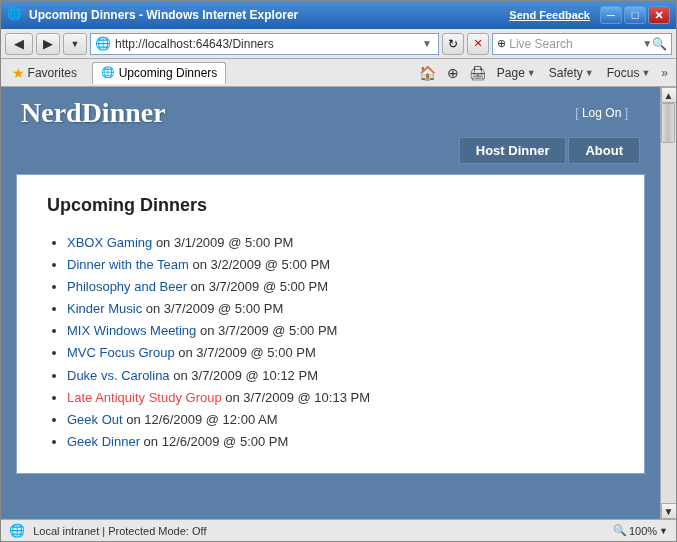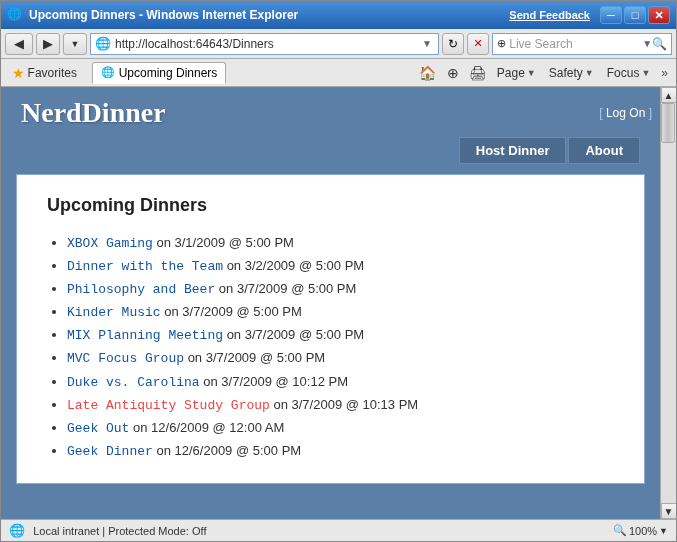--- a/index.html
+++ b/index.html
@@ -175,21 +175,21 @@
     .status-right { margin-left: auto; display: flex; align-items: center; gap: 6px; }
     .zoom-btn { display: flex; align-items: center; gap: 2px; cursor: pointer; }
 
     
     .nd-page {
       background: #5b7fa6;
       min-height: 100%;
     }
     .nd-header {
       background: #5b7fa6;
-      padding: 10px 8px 0 20px;
+      padding: 10px 32px 0 20px;
       display: flex;
       align-items: center;
       justify-content: space-between;
     }
     .nd-title {
       color: white;
       font-size: 28px;
       font-weight: bold;
       font-family: Georgia, serif;
       text-shadow: 1px 1px 2px rgba(0,0,0,0.3);
@@ -230,21 +230,21 @@
       font-weight: bold;
       color: #222;
       margin-bottom: 16px;
     }
     .nd-list {
       list-style: disc;
       padding-left: 20px;
       line-height: 1.7;
     }
     .nd-list li { font-size: 13px; color: #333; }
-    .nd-list a { color: #1555a0; text-decoration: none; font-family: Liberation Mono, monospace; }
+    .nd-list a { color: #1555a0; text-decoration: none; }
     .nd-list .dinner-info { color: #333; }
   </style>
 </head>
 <body>
 
 <div class="window">
 
   <div class="title-bar">
     <span class="title-bar-icon">🌐</span>
     <span class="title-bar-text">Upcoming Dinners - Windows Internet Explorer</span>
@@ -325,21 +325,21 @@
         </div>
 
         <div class="nd-content-wrapper">
           <div class="nd-content">
             <div class="nd-section-title">Upcoming Dinners</div>
             <ul class="nd-list" id="dinners-list">
             <li><a href="#" style="color: rgb(21, 85, 160);">XBOX Gaming</a><span class="dinner-info"> on 3/1/2009 @ 5:00 PM</span></li>
                 <li><a href="#" style="color: rgb(21, 85, 160);">Dinner with the Team</a><span class="dinner-info"> on 3/2/2009 @ 5:00 PM</span></li>
                 <li><a href="#" style="color: rgb(21, 85, 160);">Philosophy and Beer</a><span class="dinner-info"> on 3/7/2009 @ 5:00 PM</span></li>
                 <li><a href="#" style="color: rgb(21, 85, 160);">Kinder Music</a><span class="dinner-info"> on 3/7/2009 @ 5:00 PM</span></li>
-                <li><a href="#" style="color: rgb(21, 85, 160);">MIX Planning Meeting</a><span class="dinner-info"> on 3/7/2009 @ 5:00 PM</span></li>
+                <li><a href="#" style="color: rgb(21, 85, 160);">MIX Windows Meeting</a><span class="dinner-info"> on 3/7/2009 @ 5:00 PM</span></li>
                 <li><a href="#" style="color: rgb(21, 85, 160);">MVC Focus Group</a><span class="dinner-info"> on 3/7/2009 @ 5:00 PM</span></li>
                 <li><a href="#" style="color: rgb(21, 85, 160);">Duke vs. Carolina</a><span class="dinner-info"> on 3/7/2009 @ 10:12 PM</span></li>
                 <li><a href="#" style="color: #ef4444;">Late Antiquity Study Group</a><span class="dinner-info"> on 3/7/2009 @ 10:13 PM</span></li>
                 <li><a href="#" style="color: rgb(21, 85, 160);">Geek Out</a><span class="dinner-info"> on 12/6/2009 @ 12:00 AM</span></li>
                 <li><a href="#" style="color: rgb(21, 85, 160);">Geek Dinner</a><span class="dinner-info"> on 12/6/2009 @ 5:00 PM</span></li>
               </ul>
           </div>
         </div>
       </div>
     </div>

